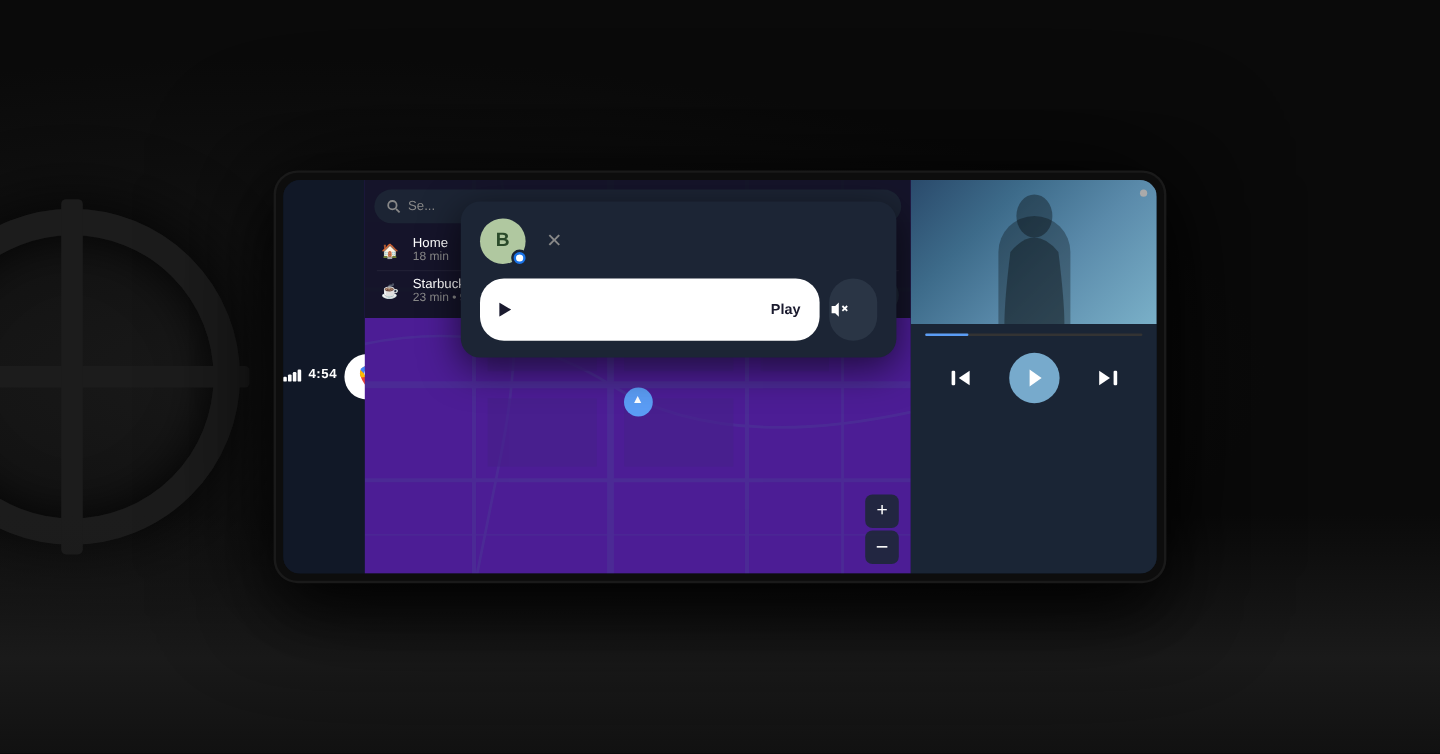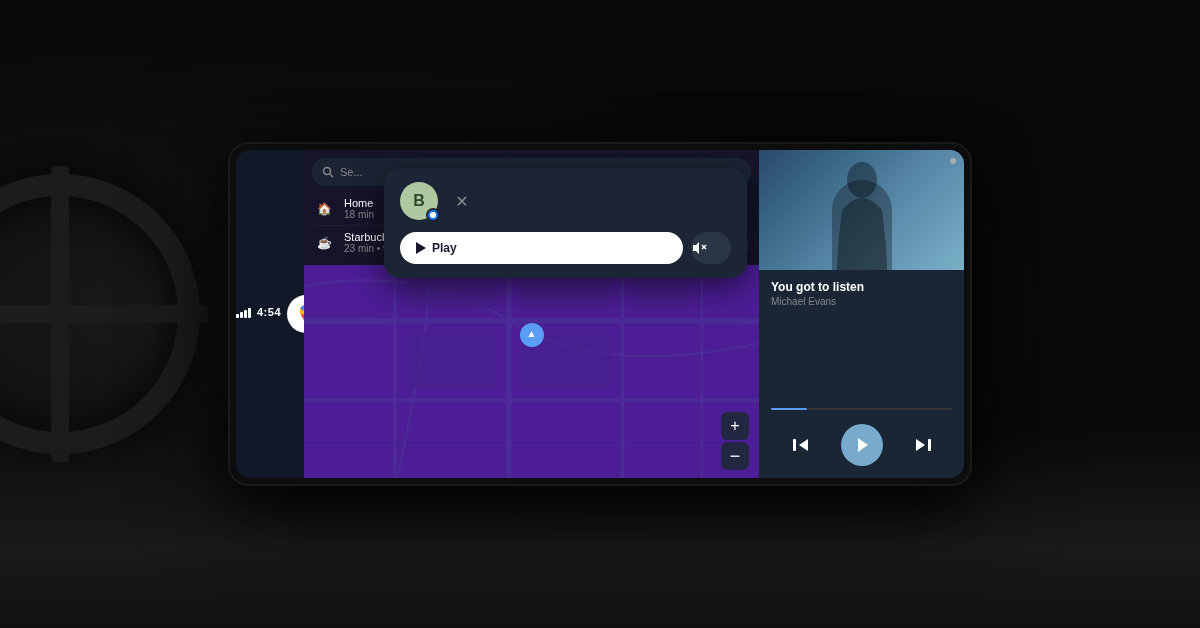--- a/index.html
+++ b/index.html
@@ -462,25 +462,25 @@
       border-radius: 50%;
     }
 
     .notif-actions {
       display: flex;
       gap: 8px;
       align-items: center;
     }
 
     .action-btn {
-      height: 32px;
+      height: 52px;
       border-radius: 20px;
       display: flex;
       align-items: center;
-      justify-content: flex-start;
+      justify-content: space-between;
       gap: 6px;
       cursor: pointer;
       font-size: 12px;
       font-weight: 600;
       padding: 0 16px;
     }
 
     .action-btn.play-action {
       background: #fff;
       color: #1a1a2e;
@@ -689,24 +689,20 @@
     <div class="right-panel">
       <div class="album-art">
         <div class="album-art-dot"></div>
 
         <svg style="position:absolute;bottom:0;left:50%;transform:translateX(-50%)" width="80" height="110" viewBox="0 0 80 110">
           <ellipse cx="40" cy="20" rx="15" ry="18" fill="rgba(0,0,0,0.35)"></ellipse>
           <path d="M20 50 Q15 90 15 110 L65 110 Q65 90 60 50 Q50 38 40 38 Q30 38 20 50z" fill="rgba(0,0,0,0.35)"></path>
         </svg>
       </div>
 
-      <div class="music-info">
-        <div class="song-title">You got to listen</div>
-        <div class="artist-name">Michael Evans</div>
-      </div>
 
       <div class="progress-bar">
         <div class="progress-fill"></div>
       </div>
 
       <div class="music-controls">
         <div class="ctrl-btn">
           <svg width="20" height="20" viewBox="0 0 20 20">
             <polygon points="18,4 9,10 18,16" fill="#fff"></polygon>
             <rect x="3" y="4" width="3" height="12" rx="1" fill="#fff"></rect>

